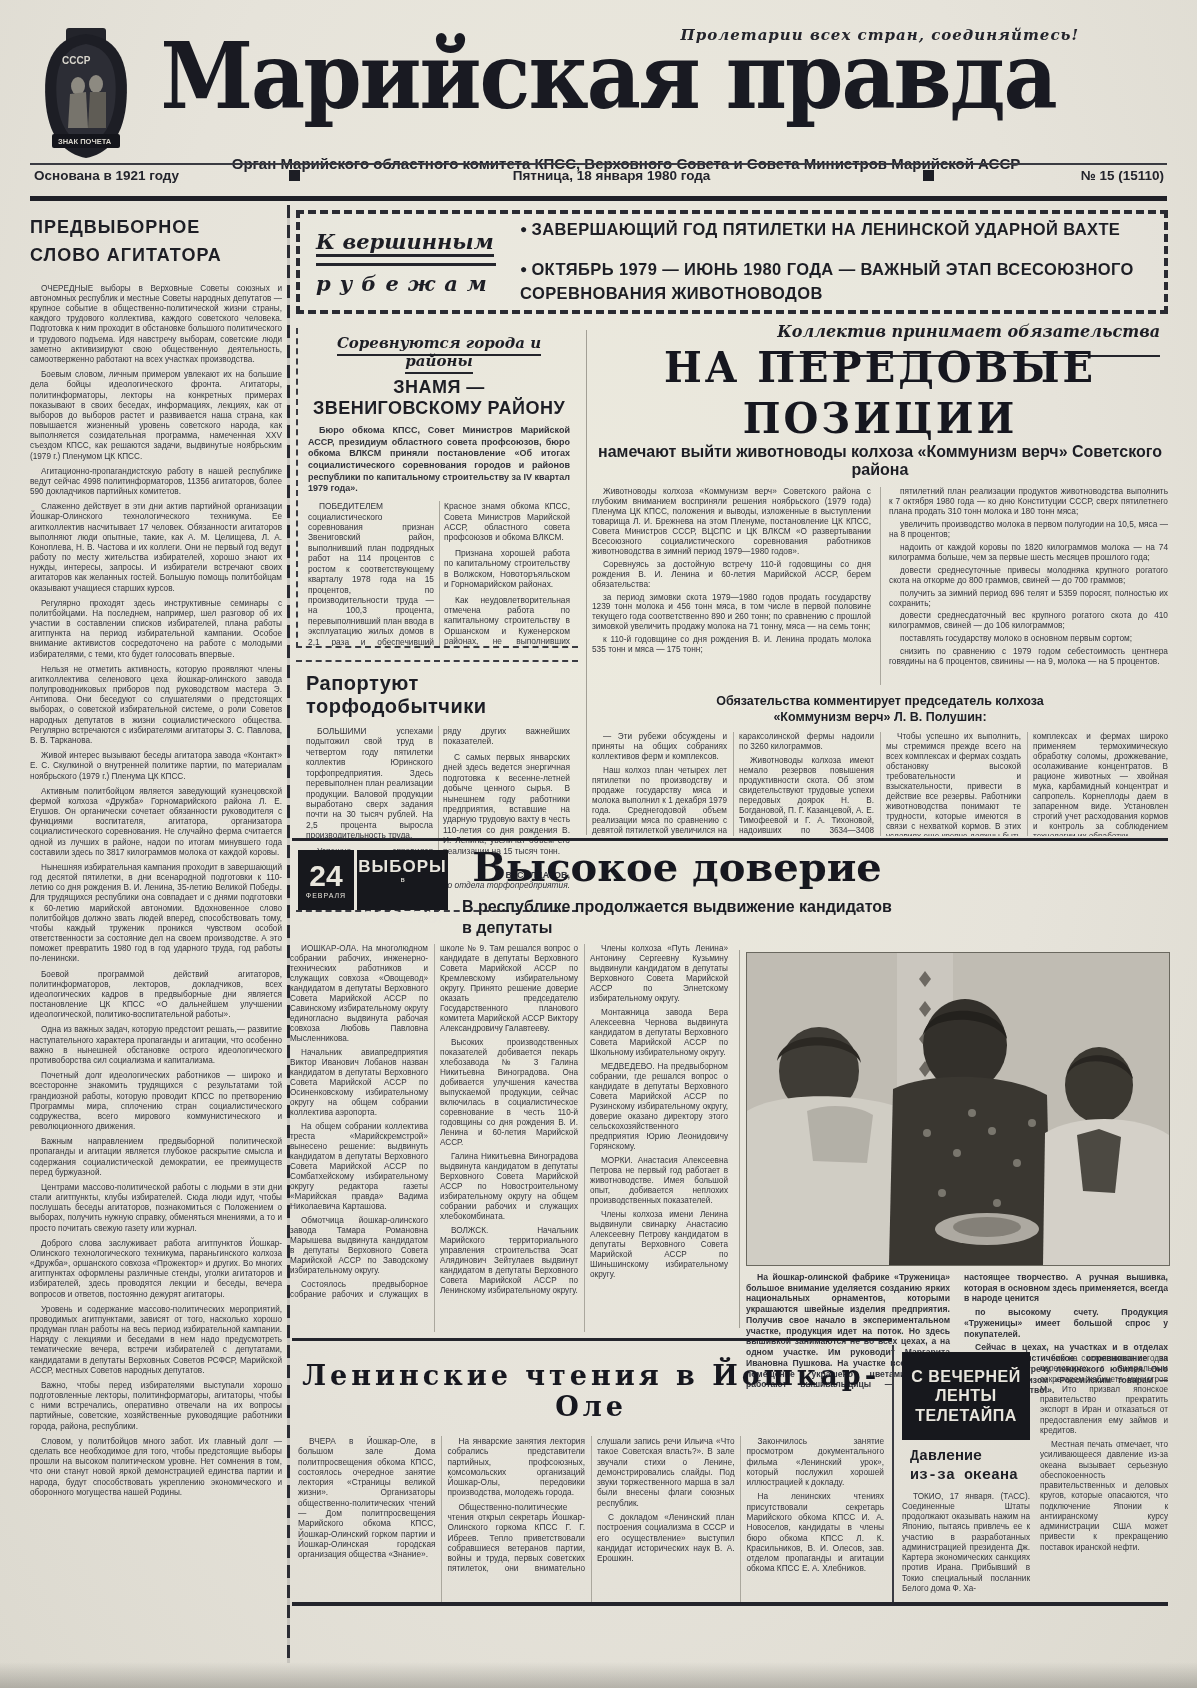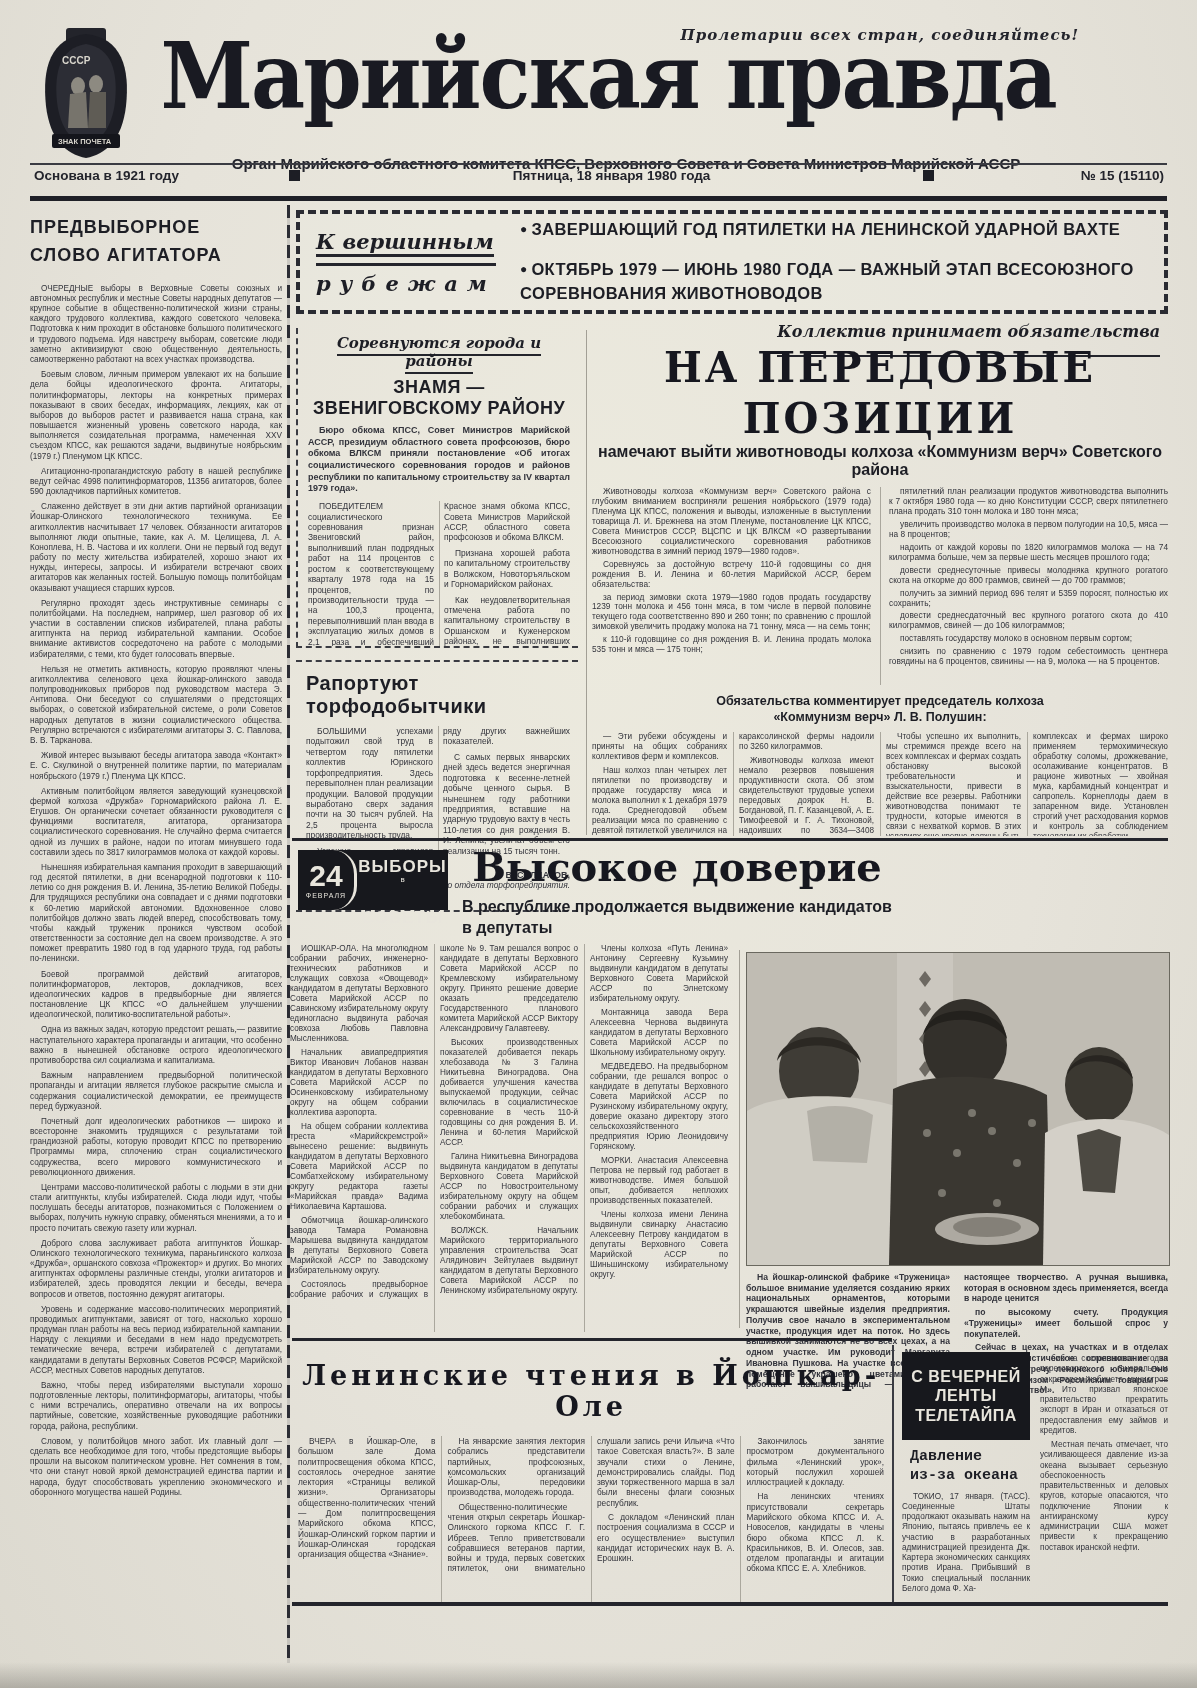--- a/index.html
+++ b/index.html
@@ -74,21 +74,21 @@
   .obls{columns:2;column-gap:18px;column-rule:1px solid #aaa79d;font-size:8.3px;height:198px;overflow:hidden;}
   .obls .para{margin-bottom:3px;line-height:1.2;}
   .cmt-h{font-weight:800;font-size:12.5px;text-align:center;width:62%;margin:8px auto 6px;line-height:1.3;color:#1d1e25;}
   .cmts{columns:4;column-gap:12px;column-rule:1px solid #aaa79d;font-size:8.2px;height:186px;overflow:hidden;}
   .cmts .para{line-height:1.22;margin-bottom:4px;}
 
   .hrule-dov{top:838px;left:292px;width:876px;height:3px;}
 
   
   .badge{top:850px;left:298px;width:150px;height:60px;background:#17181d;display:flex;color:#e8e5dc;}
-  .badge-date{width:56px;border-right:3px solid #e8e5dc;display:flex;flex-direction:column;align-items:center;justify-content:center;border-radius:24px;}
+  .badge-date{width:56px;border-right:3px solid #e8e5dc;display:flex;flex-direction:column;align-items:center;justify-content:center;}
   .badge-day{font-weight:800;font-size:30px;line-height:1;}
   .badge-month{font-size:7px;letter-spacing:1px;margin-top:1px;}
   .badge-right{flex:1;display:flex;flex-direction:column;align-items:center;justify-content:center;line-height:1;}
   .badge-l1,.badge-l3{font-weight:800;font-size:17px;letter-spacing:1px;margin-top:24px;}
   .badge-l2{font-size:8px;margin:1px 0;}
 
   .dov-h{top:843px;left:452px;width:450px;text-align:center;font-family:"DejaVu Serif",serif;font-weight:bold;font-size:40px;color:#16171f;}
   .dov-sub{top:897px;left:462px;width:430px;font-weight:800;font-size:16px;color:#1d1e25;line-height:1.3;}
   .dov-cols{top:944px;left:290px;width:438px;height:388px;columns:3;column-gap:12px;column-rule:1px solid #aaa79d;font-size:8.2px;overflow:hidden;}
   .dov-cols .para{line-height:1.22;margin-bottom:4px;}
@@ -156,22 +156,22 @@
         <p class="para">Боевым словом, личным примером увлекают их на большие дела бойцы идеологического фронта. Агитаторы, политинформаторы, лекторы на конкретных примерах показывают в своих беседах, информациях, лекциях, как от выборов до выборов растет и развивается наша страна, как повышается жизненный уровень советского народа, как выполняется созидательная программа, намеченная XXV съездом КПСС, как решаются задачи, выдвинутые ноябрьским (1979 г.) Пленумом ЦК КПСС.</p>
         <p class="para">Агитационно-пропагандистскую работу в нашей республике ведут сейчас 4998 политинформаторов, 11356 агитаторов, более 590 докладчиков партийных комитетов.</p>
         <p class="para">Слаженно действует в эти дни актив партийной организации Йошкар-Олинского технологического техникума. Ее агитколлектив насчитывает 17 человек. Обязанности агитаторов выполняют люди опытные, такие, как А. М. Целищева, Л. А. Коноплева, Н. В. Частова и их коллеги. Они не первый год ведут работу по месту жительства избирателей, хорошо знают их нужды, интересы, запросы. И избиратели встречают своих агитаторов как желанных гостей. Большую помощь политбойцам оказывают учащиеся старших курсов.</p>
         <p class="para">Регулярно проходят здесь инструктивные семинары с политбойцами. На последнем, например, шел разговор об их участии в составлении списков избирателей, плана работы агитпункта на период избирательной кампании. Особое внимание активистов сосредоточено на работе с молодыми избирателями, с теми, кто будет голосовать впервые.</p>
         <p class="para">Нельзя не отметить активность, которую проявляют члены агитколлектива селенового цеха йошкар-олинского завода полупроводниковых приборов под руководством мастера Э. Антипова. Они беседуют со слушателями о предстоящих выборах, о советской избирательной системе, о роли Советов народных депутатов в жизни социалистического общества. Регулярно встречаются с избирателями агитаторы З. С. Павлова, В. В. Тарканова.</p>
         <p class="para">Живой интерес вызывают беседы агитатора завода «Контакт» Е. С. Скулкиной о внутренней политике партии, по материалам ноябрьского (1979 г.) Пленума ЦК КПСС.</p>
         <p class="para">Активным политбойцом является заведующий кузнецовской фермой колхоза «Дружба» Горномарийского района Л. Е. Егушов. Он органически сочетает обязанности руководителя с функциями воспитателя, агитатора, организатора социалистического соревнования. Не случайно ферма считается одной из лучших в районе, надои по итогам минувшего года составили здесь по 3817 килограммов молока от каждой коровы.</p>
         <p class="para">Нынешняя избирательная кампания проходит в завершающий год десятой пятилетки, в дни всенародной подготовки к 110-летию со дня рождения В. И. Ленина, 35-летию Великой Победы. Для трудящихся республики она совпадает и с днями подготовки к 60-летию марийской автономии. Вдохновенное слово политбойцов должно звать людей вперед, способствовать тому, чтобы каждый труженик проникся чувством особой ответственности за состояние дел на своем производстве. А это поможет превратить 1980 год в год ударного труда, год работы по-ленински.</p>
         <p class="para">Боевой программой действий агитаторов, политинформаторов, лекторов, докладчиков, всех идеологических кадров в предвыборные дни является постановление ЦК КПСС «О дальнейшем улучшении идеологической, политико-воспитательной работы».</p>
         <p class="para">Одна из важных задач, которую предстоит решать,— развитие наступательного характера пропаганды и агитации, что особенно важно в нынешней обстановке острого идеологического противоборства сил социализма и капитализма.</p>
+        <p class="para">Почетный долг идеологических работников — широко и всесторонне знакомить трудящихся с результатами той грандиозной работы, которую проводит КПСС по претворению Программы мира, сплочению стран социалистического содружества, всего мирового коммунистического и революционного движения.</p>
         <p class="para">Важным направлением предвыборной политической пропаганды и агитации является глубокое раскрытие смысла и содержания социалистической демократии, ее преимуществ перед буржуазной.</p>
-        <p class="para">Почетный долг идеологических работников — широко и всесторонне знакомить трудящихся с результатами той грандиозной работы, которую проводит КПСС по претворению Программы мира, сплочению стран социалистического содружества, всего мирового коммунистического и революционного движения.</p>
         <p class="para">Центрами массово-политической работы с людьми в эти дни стали агитпункты, клубы избирателей. Сюда люди идут, чтобы послушать беседы агитаторов, познакомиться с Положением о выборах, получить нужную справку, обменяться мнениями, а то и просто почитать свежую газету или журнал.</p>
         <p class="para">Доброго слова заслуживает работа агитпунктов Йошкар-Олинского технологического техникума, параньгинского колхоза «Дружба», оршанского совхоза «Прожектор» и других. Во многих агитпунктах оформлены различные стенды, уголки агитаторов и избирателей, здесь проводятся лекции и беседы, вечера вопросов и ответов, постоянно дежурят агитаторы.</p>
         <p class="para">Уровень и содержание массово-политических мероприятий, проводимых агитпунктами, зависят от того, насколько хорошо продуман план работы на весь период избирательной кампании. Наряду с лекциями и беседами в нем надо предусмотреть тематические вечера, встречи избирателей с депутатами, кандидатами в депутаты Верховных Советов РСФСР, Марийской АССР, местных Советов народных депутатов.</p>
         <p class="para">Важно, чтобы перед избирателями выступали хорошо подготовленные лекторы, политинформаторы, агитаторы, чтобы с ними встречались, оперативно отвечали на их вопросы партийные, советские, хозяйственные руководящие работники города, района, республики.</p>
         <p class="para">Словом, у политбойцов много забот. Их главный долг — сделать все необходимое для того, чтобы предстоящие выборы прошли на высоком политическом уровне. Нет сомнения в том, что они станут новой яркой демонстрацией единства партии и народа, будут способствовать укреплению экономического и оборонного могущества нашей Родины.</p>
       </div>
   </div>
   <div class="abs vsep vsep-left"></div>
 
   <div class="abs banner">

